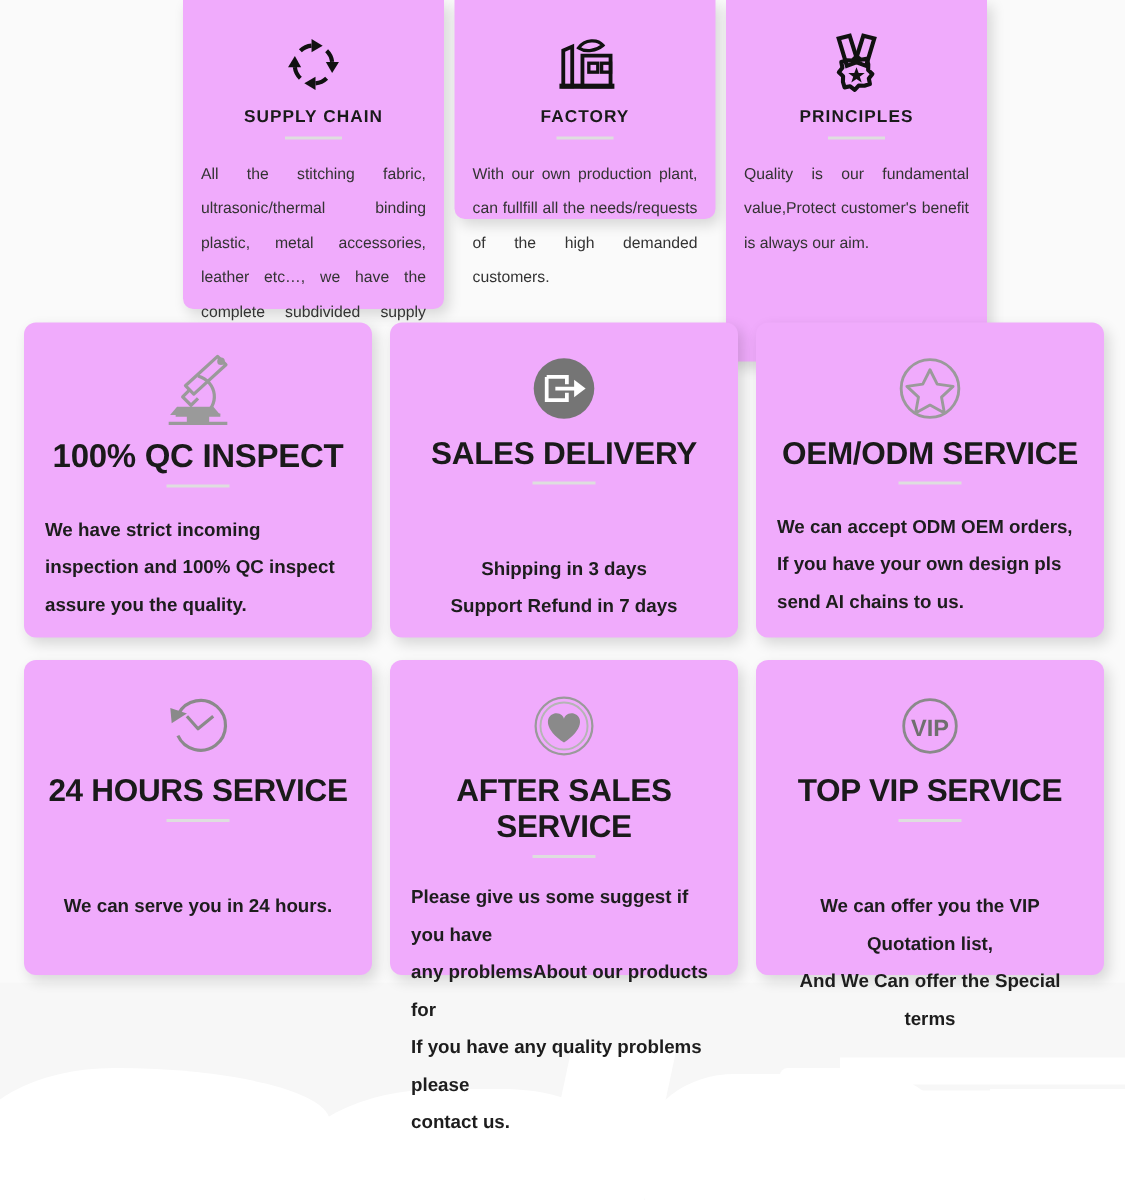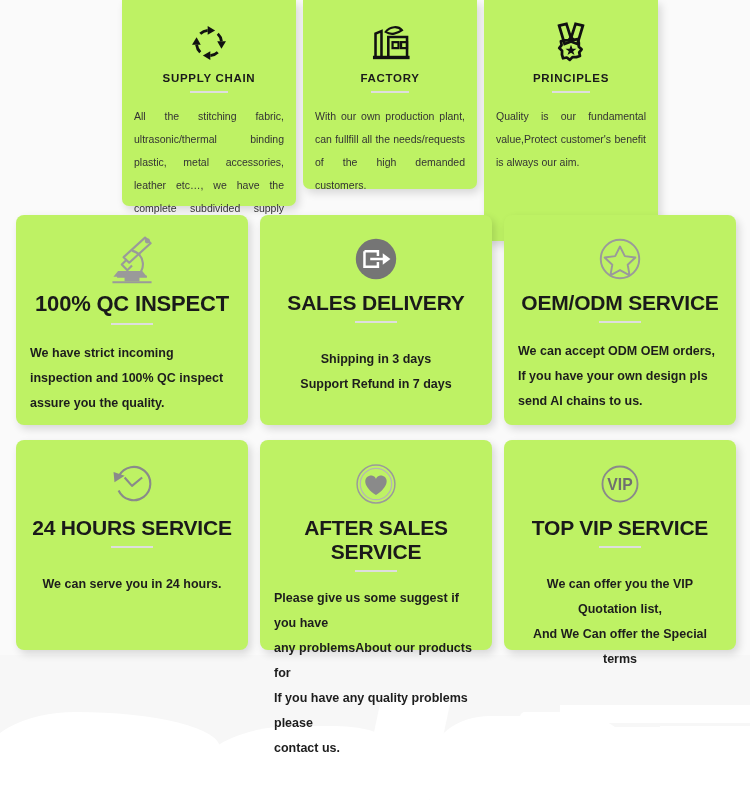--- a/index.html
+++ b/index.html
@@ -50,34 +50,34 @@
     position: absolute;
     display: flex;
     width: 750px;
     z-index: 3;
   }
   .row-top    { left: 0; top: 0;   }
   .row-mid    { left: 0; top: 215px; }
   .row-bottom { left: 0; top: 440px; }
 
   .card {
-    background: #bef264;
+    background: #f0abfc;
     box-shadow: 3px 4px 9px rgba(0,0,0,0.14);
     box-sizing: border-box;
     position: relative;
   }
 
   
   .row-top .card {
     width: 174px;
     border-radius: 0 0 7px 7px;
     padding: 20px 12px 14px 12px;
   }
   .row-top .card.c1 { margin-left: 122px; height: 206px; }
-  .row-top .card.c2 { margin-left: 7px;   height: 189px; }
+  .row-top .card.c2 { margin-left: 7px;   height: 146px; }
   .row-top .card.c3 { margin-left: 7px;   height: 241px; }
 
   
   .row-mid .card, .row-bottom .card {
     width: 232px;
     height: 210px;
     border-radius: 8px;
     padding: 16px 14px 14px 14px;
   }
   .row-mid .card.c1, .row-bottom .card.c1 { margin-left: 16px; }
@@ -133,21 +133,21 @@
     font-size: 12.5px;
     font-weight: bold;
     line-height: 25px;
     color: #1d1d1d;
   }
   .body-text.center { text-align: center; }
   .body-text.left   { text-align: left; }
 
   .pad-lg  { margin-top: 16px; }
   .pad-sm  { margin-top: 14px; }
-  .pad-xl  { margin-top: 24px; }
+  .pad-xl  { margin-top: 44px; }
 
   svg { display: block; }
 </style>
 </head>
 <body>
 
 <div class="page">
 
   <div class="bottom-wash"></div>
   <div class="wash-shape w1"></div>

